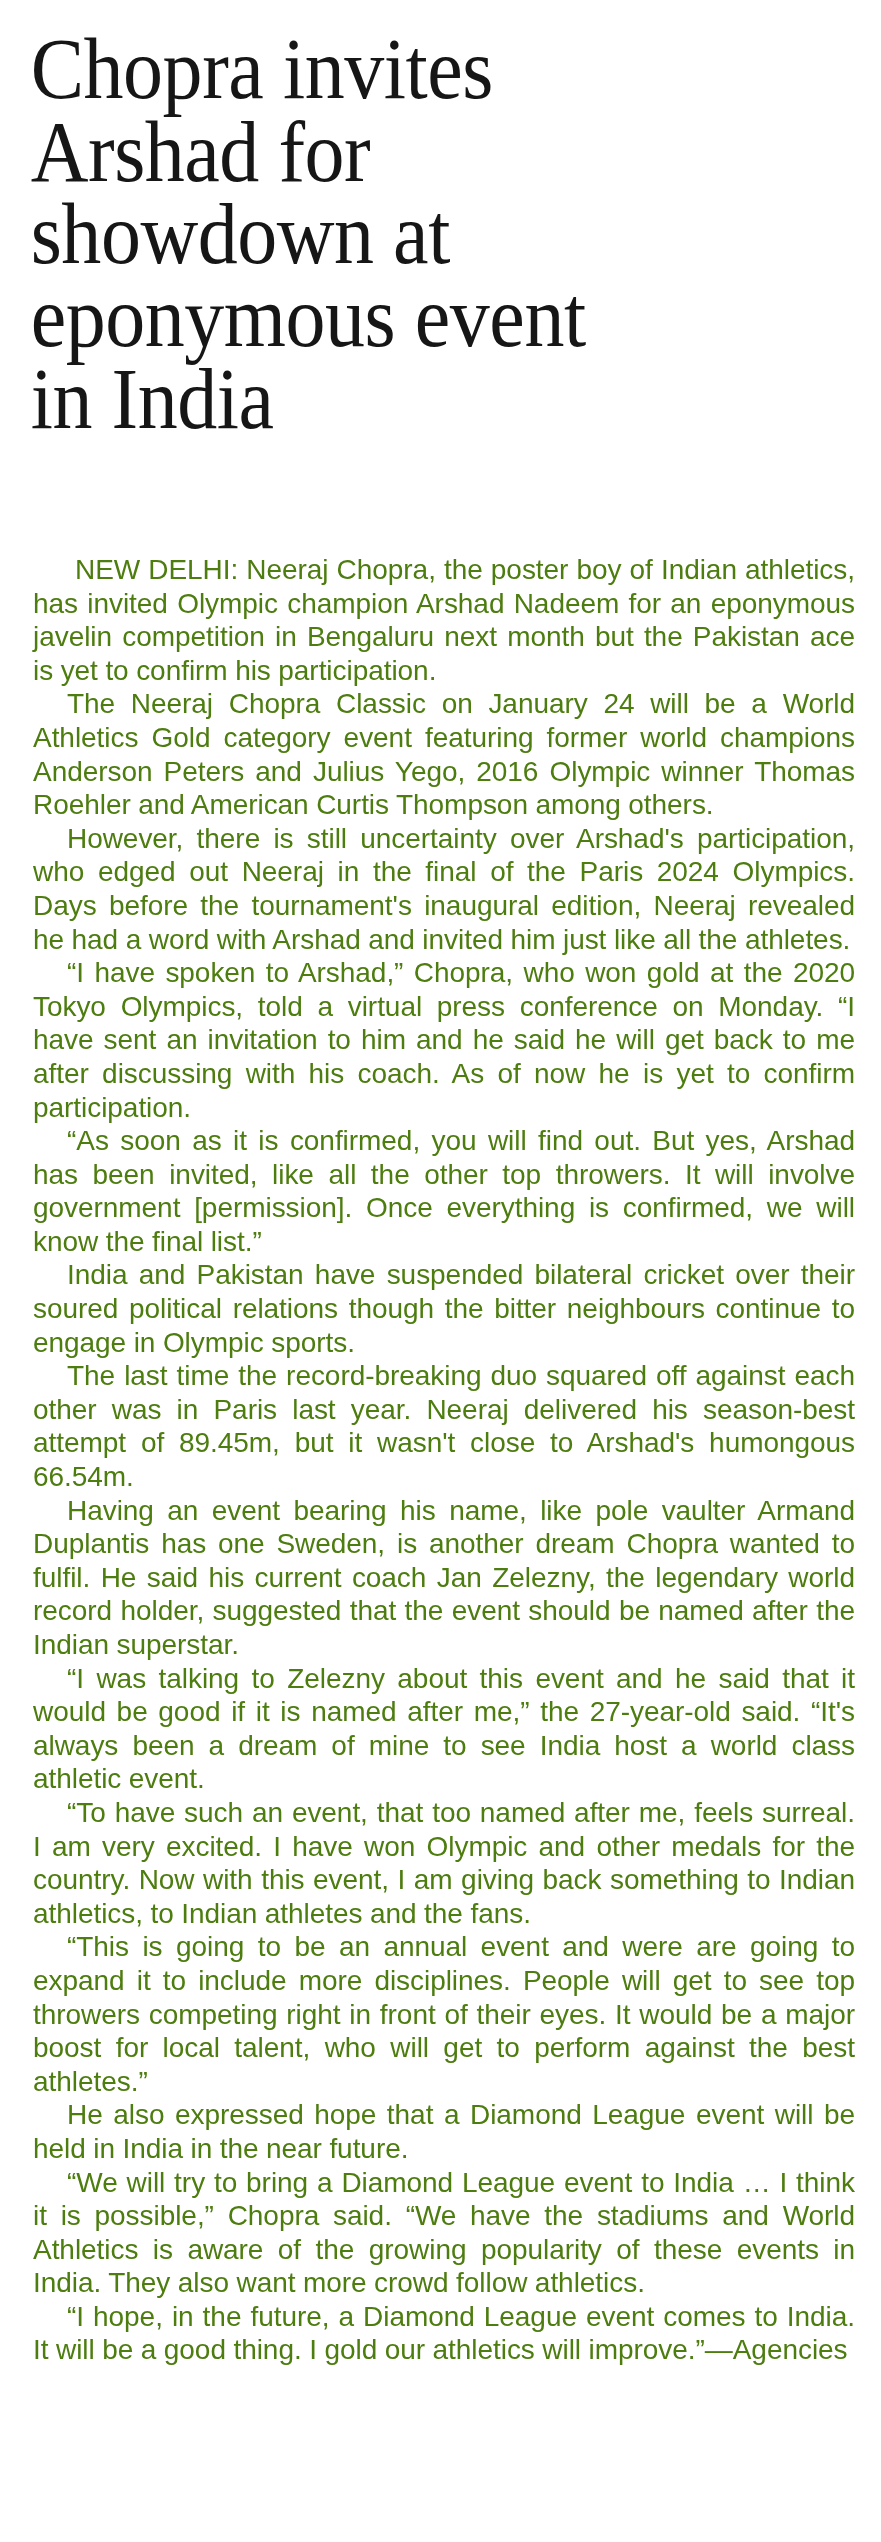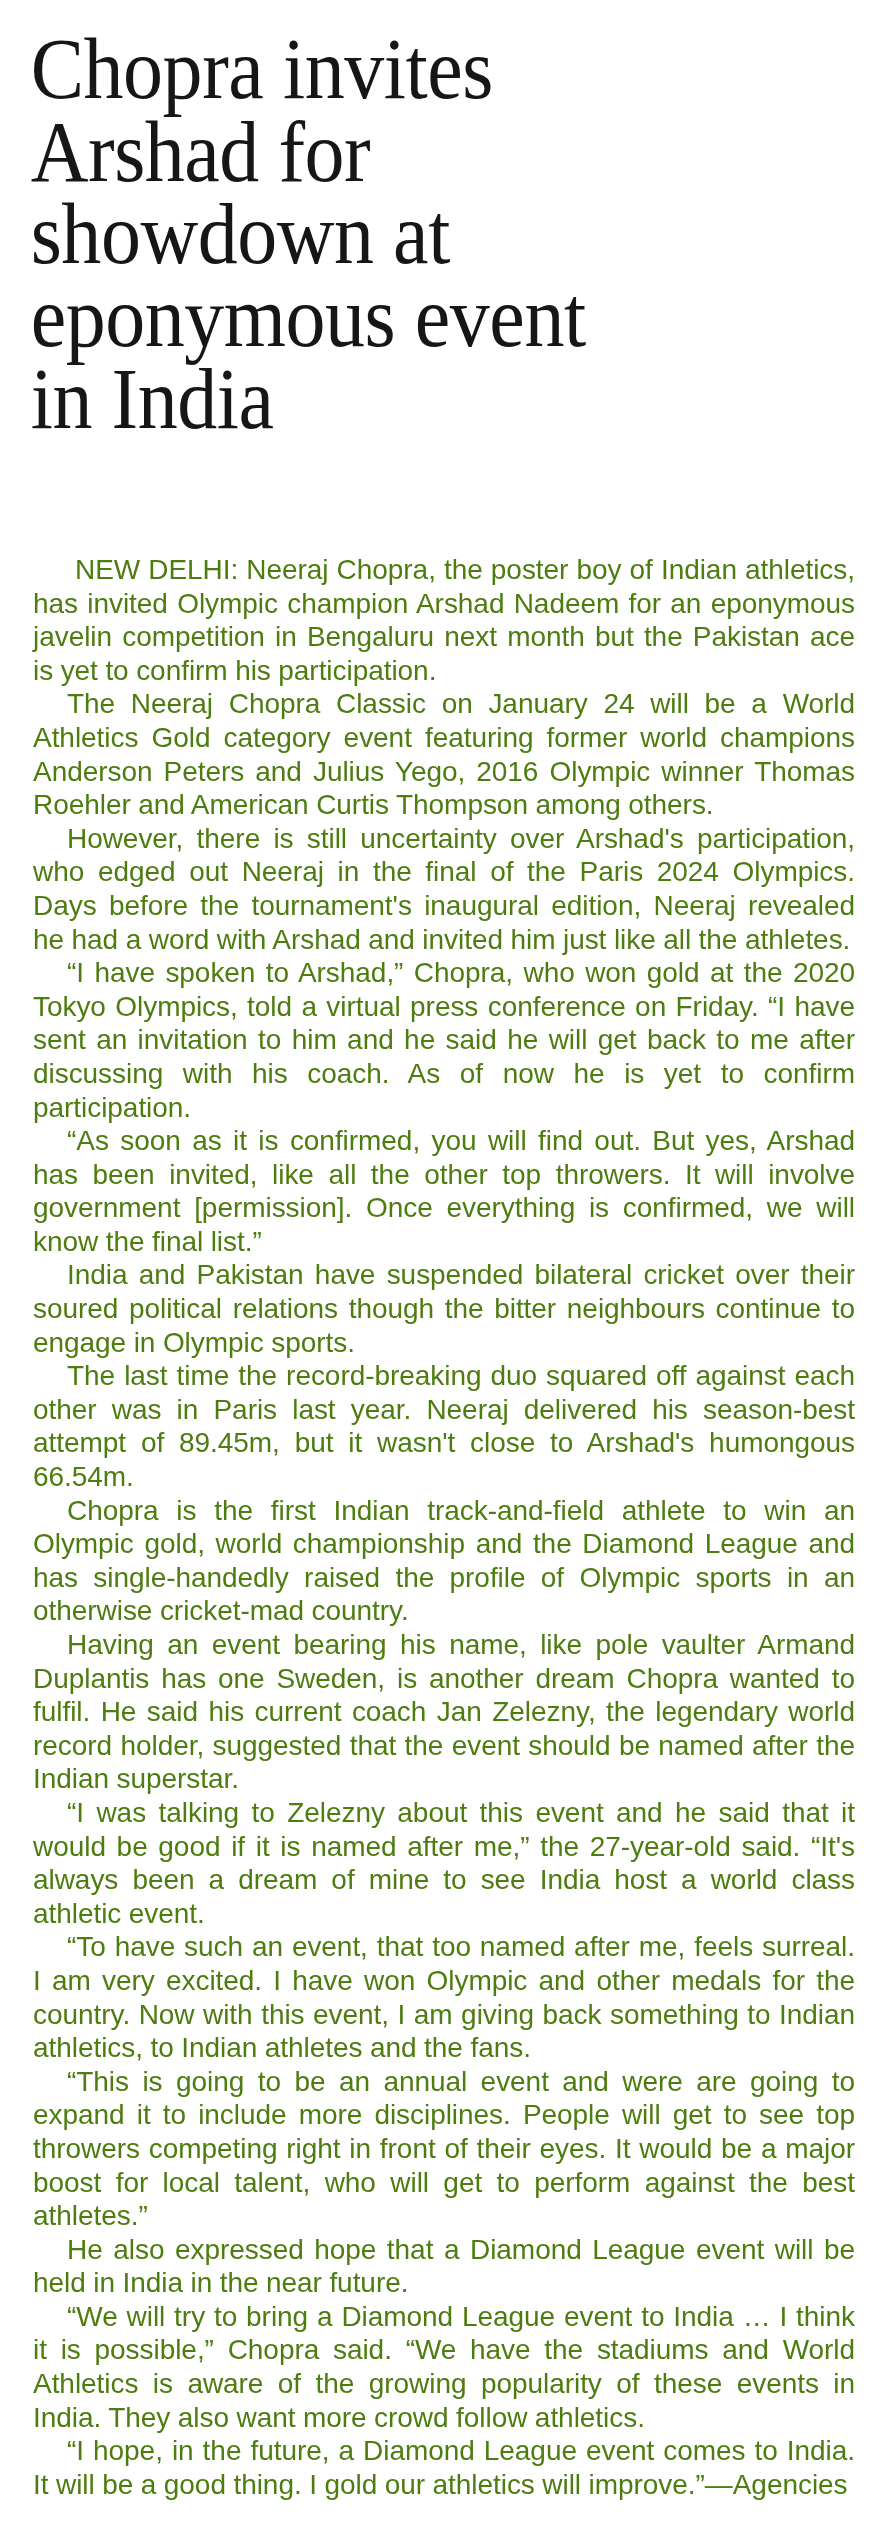--- a/index.html
+++ b/index.html
@@ -75,25 +75,24 @@
   <h1 class="headline">Chopra invites
 Arshad for
 showdown at
 eponymous event
 in India</h1>
 
   <div class="article-body">
       <p class="first">NEW DELHI: Neeraj Chopra, the poster boy of Indian athletics, has invited Olympic champion Arshad Nadeem for an eponymous javelin competition in Bengaluru next month but the Pakistan ace is yet to confirm his participation.</p>
       <p>The Neeraj Chopra Classic on January 24 will be a World Athletics Gold category event featuring former world champions Anderson Peters and Julius Yego, 2016 Olympic winner Thomas Roehler and American Curtis Thompson among others.</p>
       <p>However, there is still uncertainty over Arshad's participation, who edged out Neeraj in the final of the Paris 2024 Olympics. Days before the tournament's inaugural edition, Neeraj revealed he had a word with Arshad and invited him just like all the athletes.</p>
-      <p>“I have spoken to Arshad,” Chopra, who won gold at the 2020 Tokyo Olympics, told a virtual press conference on Friday. “I have sent an invitation to him and he said he will get back to me after discussing with his coach. As of now he is yet to confirm participation.</p>
+      <p>“I have spoken to Arshad,” Chopra, who won gold at the 2020 Tokyo Olympics, told a virtual press conference on Monday. “I have sent an invitation to him and he said he will get back to me after discussing with his coach. As of now he is yet to confirm participation.</p>
       <p>“As soon as it is confirmed, you will find out. But yes, Arshad has been invited, like all the other top throwers. It will involve government [permission]. Once everything is confirmed, we will know the final list.”</p>
       <p>India and Pakistan have suspended bilateral cricket over their soured political relations though the bitter neighbours continue to engage in Olympic sports.</p>
       <p>The last time the record-breaking duo squared off against each other was in Paris last year. Neeraj delivered his season-best attempt of 89.45m, but it wasn't close to Arshad's humongous 66.54m.</p>
-      <p>Chopra is the first Indian track-and-field athlete to win an Olympic gold, world championship and the Diamond League and has single-handedly raised the profile of Olympic sports in an otherwise cricket-mad country.</p>
       <p>Having an event bearing his name, like pole vaulter Armand Duplantis has one Sweden, is another dream Chopra wanted to fulfil. He said his current coach Jan Zelezny, the legendary world record holder, suggested that the event should be named after the Indian superstar.</p>
       <p>“I was talking to Zelezny about this event and he said that it would be good if it is named after me,” the 27-year-old said. “It's always been a dream of mine to see India host a world class athletic event.</p>
       <p>“To have such an event, that too named after me, feels surreal. I am very excited. I have won Olympic and other medals for the country. Now with this event, I am giving back something to Indian athletics, to Indian athletes and the fans.</p>
       <p>“This is going to be an annual event and were are going to expand it to include more disciplines. People will get to see top throwers competing right in front of their eyes. It would be a major boost for local talent, who will get to perform against the best athletes.”</p>
       <p>He also expressed hope that a Diamond League event will be held in India in the near future.</p>
       <p>“We will try to bring a Diamond League event to India … I think it is possible,” Chopra said. “We have the stadiums and World Athletics is aware of the growing popularity of these events in India. They also want more crowd follow athletics.</p>
       <p>“I hope, in the future, a Diamond League event comes to India. It will be a good thing. I gold our athletics will improve.”—Agencies</p>
     </div>
 
 </div>

